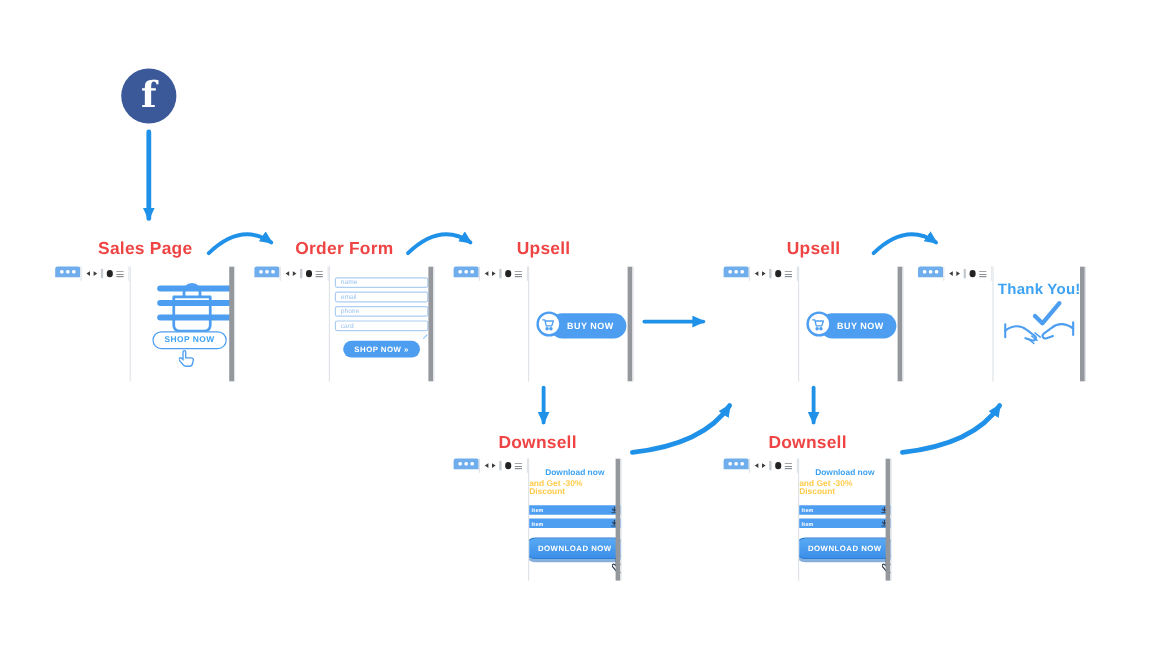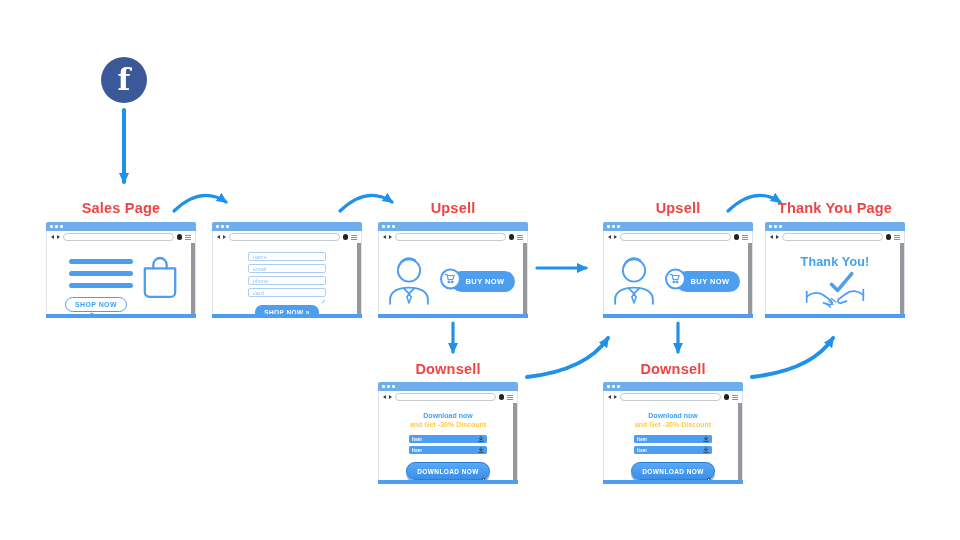--- a/index.html
+++ b/index.html
@@ -12,21 +12,21 @@
   
   .fb-badge { position:absolute; left:101px; top:57px; width:46px; height:46px; border-radius:50%;
               background:#3b5998; color:#fff; display:flex; align-items:center; justify-content:center;
               font-size:30px; font-weight:bold; font-family:"DejaVu Serif", serif; line-height:1; }
 
   
   .wtitle { position:absolute; text-align:center; font-size:14.5px; font-weight:bold; color:#ef4444;
             letter-spacing:.2px; white-space:nowrap; }
 
   
-  .win { position:absolute; display:flex; flex-direction:column; }
+  .win { position:absolute; display:flex; }
   .titlebar { height:9px; background:#6fadec; border-radius:2px 2px 0 0; display:flex; align-items:center;
               gap:2.5px; padding:0 4px; flex:0 0 auto; }
   .dot { width:2.5px; height:2.5px; border-radius:50%; background:#fff; }
   .addr { height:12px; background:#fff; display:flex; align-items:center; gap:3px; padding:0 4px;
           border-left:1px solid #e0e4e9; border-right:1px solid #e0e4e9; flex:0 0 auto; }
   .tri { width:0; height:0; border-top:2.5px solid transparent; border-bottom:2.5px solid transparent; }
   .tri-l { border-right:3.5px solid #3c3c3c; }
   .tri-r { border-left:3.5px solid #3c3c3c; }
   .urlbar { flex:1; height:6px; border:1px solid #c6cbd1; border-radius:4px; background:#fdfdfd; }
   .rec { width:5.5px; height:5.5px; background:#222; border-radius:50%; flex:0 0 auto; }
@@ -103,23 +103,23 @@
       <path d="M527,377 C562,373 592,362 608,338" stroke-width="4" marker-end="url(#ah)"></path>
       <path d="M752,377 C787,373 817,362 833,338" stroke-width="4" marker-end="url(#ah)"></path>
     </g>
   </svg>
 
   <div class="fb-badge">
     <span>f</span>
   </div>
 
   <div class="wtitle" style="left:46px; top:200px; width:150px;">Sales Page</div>
+  <div class="wtitle" style="left:212px; top:200px; width:150px;">Order Form</div>
   <div class="wtitle" style="left:378px; top:200px; width:150px;">Upsell</div>
   <div class="wtitle" style="left:603px; top:200px; width:150px;">Upsell</div>
-  <div class="wtitle" style="left:765px; top:200px; width:140px;">Thank You Page</div>
   <div class="wtitle" style="left:378px; top:361px; width:140px;">Downsell</div>
   <div class="wtitle" style="left:603px; top:361px; width:140px;">Downsell</div>
 
   <div class="win" style="left:46px; top:222px; width:150px; height:96px;">
     <div class="titlebar">
       <span class="dot"></span>
         <span class="dot"></span>
         <span class="dot"></span>
     </div>
     <div class="addr">

